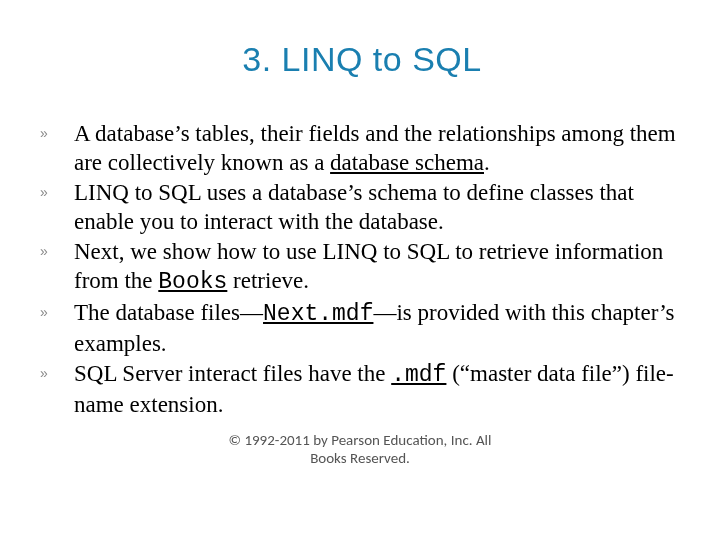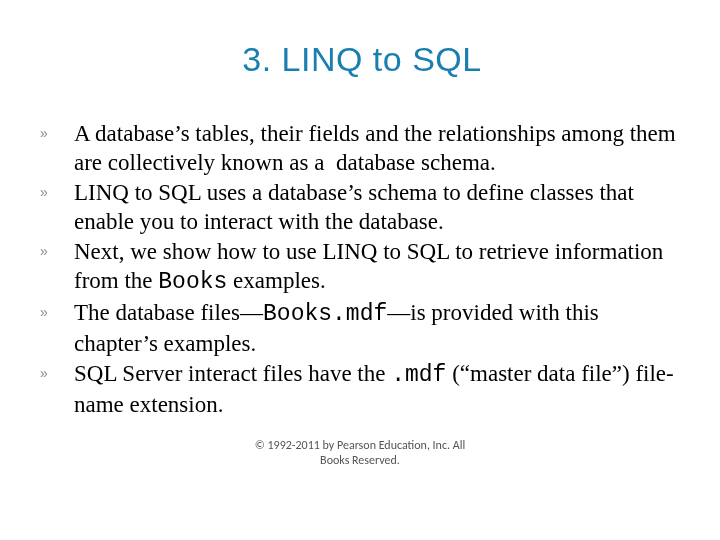--- a/index.html
+++ b/index.html
@@ -40,33 +40,34 @@
     flex: 0 0 34px;
     font-family: Arial, sans-serif;
     font-size: 14px;
     color: #8a8a8a;
     padding-top: 6px;
   }
   .text {
     flex: 1;
   }
   .underline {
-    margin-left: 6px;
+    text-decoration: underline;
   }
   .mono {
     font-family: "Courier New", Courier, monospace;
+    text-decoration: underline;
   }
   .footer {
     position: absolute;
     bottom: 20px;
     left: 0;
     right: 0;
     text-align: center;
     font-family: Calibri, Arial, sans-serif;
-    font-size: 12px;
+    font-size: 15px;
     color: #555;
     line-height: 1.25;
   }
 </style>
 </head>
 <body>
 
 <div class="slide">
 
   <div class="title">3. LINQ to SQL</div>
@@ -81,28 +82,28 @@
     </div>
 
     <div class="bullet">
       <div class="marker">»</div>
       <div class="text">LINQ to SQL uses a database’s schema to define classes that enable you to interact with the database.</div>
     </div>
 
     <div class="bullet">
       <div class="marker">»</div>
       <div class="text">
-        <span>Next, we show how to use LINQ to SQL to retrieve information from the </span><span class="mono">Books</span><span> examples.</span>
+        <span>Next, we show how to use LINQ to SQL to retrieve information from the </span><span class="mono">Books</span><span> retrieve.</span>
       </div>
     </div>
 
     <div class="bullet">
       <div class="marker">»</div>
       <div class="text">
-        <span>The database files—</span><span class="mono">Books.mdf</span><span>—is provided with this chapter’s examples.</span>
+        <span>The database files—</span><span class="mono">Next.mdf</span><span>—is provided with this chapter’s examples.</span>
       </div>
     </div>
 
     <div class="bullet">
       <div class="marker">»</div>
       <div class="text">
         <span>SQL Server interact files have the </span><span class="mono">.mdf</span><span> (“master data file”) file-name extension.</span>
       </div>
     </div>
 

